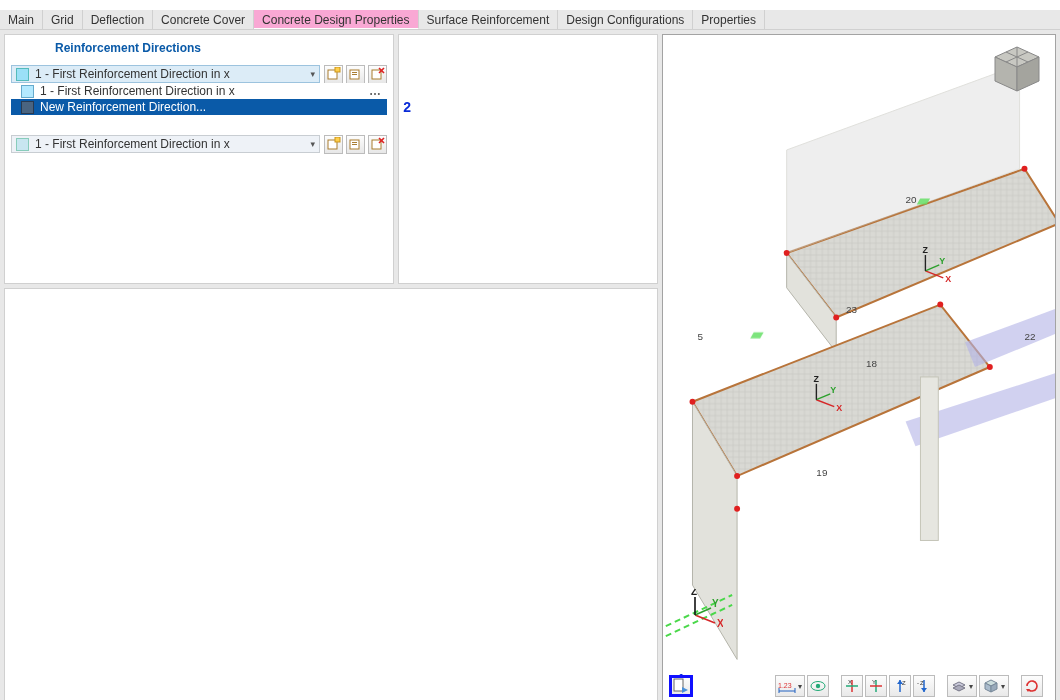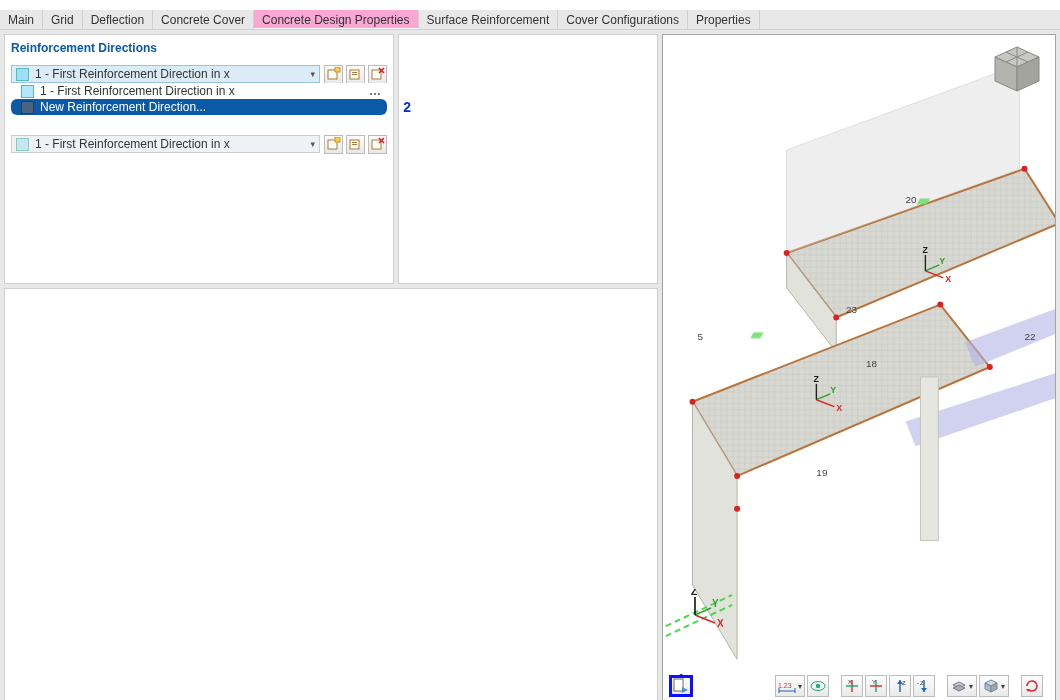--- a/index.html
+++ b/index.html
@@ -57,20 +57,21 @@
   .panel-reinf-dir {
     width: 390px;
     padding: 6px;
     position: relative;
   }
   .panel-reinf-dir h3 {
     color: #0a5aa8;
     font-size: 12px;
     font-weight: 600;
     margin-bottom: 10px;
+    margin-left: 44px;
   }
   .subheader {
     margin: 4px 0;
     font-size: 12px;
   }
   .section {
     margin-bottom: 20px;
   }
   .row {
     display: flex;
@@ -120,21 +121,20 @@
     align-items: center;
     gap: 6px;
     padding-left: 10px;
     background: #fff;
     cursor: pointer;
   }
   .dd-item.opened { background:#fff; }
   .dd-item.selected {
     background: #0a5aa8;
     color: #fff;
-    border-radius: 6px;
   }
   .dd-item .swatch2 {
     width: 13px; height: 13px; background:#b3e9ff; border:1px solid #6ac;
   }
   .dd-item.selected .swatch2 { background:#4a6480; border-color:#2a3a50;}
   .dd-item .dots { margin-left:auto; padding-right:6px; color:#666; font-weight:bold;}
   .annot-num {
     position: absolute;
     color: #0a2bd8;
     font-weight: 700;
@@ -205,21 +205,21 @@
 </head>
 <body>
 
 <div class="tabbar">
   <div class="tab">Main</div>
   <div class="tab">Grid</div>
   <div class="tab">Deflection</div>
   <div class="tab">Concrete Cover</div>
   <div class="tab active">Concrete Design Properties</div>
   <div class="tab">Surface Reinforcement</div>
-  <div class="tab">Cover Configurations</div>
+  <div class="tab">Design Configurations</div>
   <div class="tab">Properties</div>
 </div>
 
 <div class="wrap">
 
   <div class="left-col">
 
     <div class="left-top-row">
 
       <div class="panel panel-reinf-dir">

